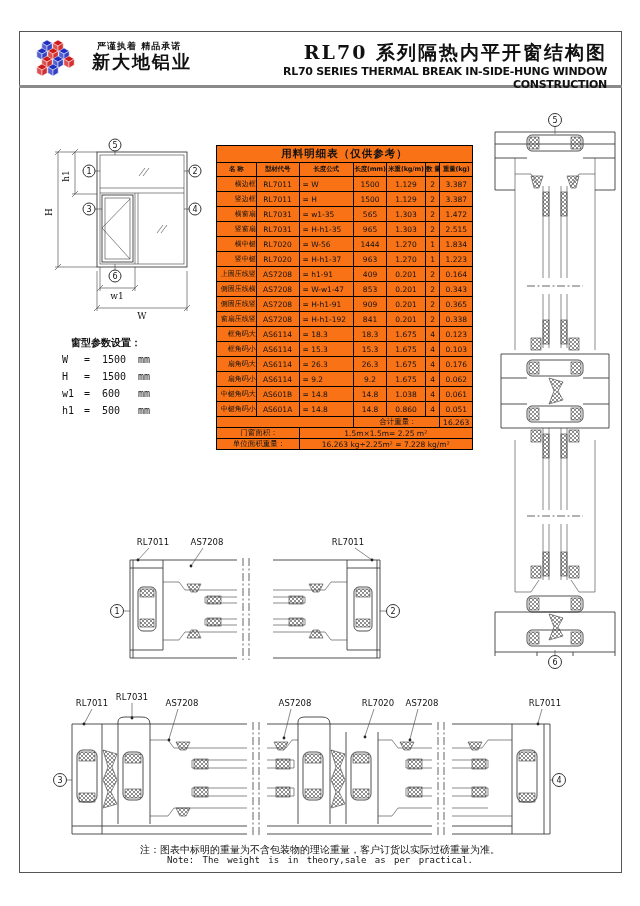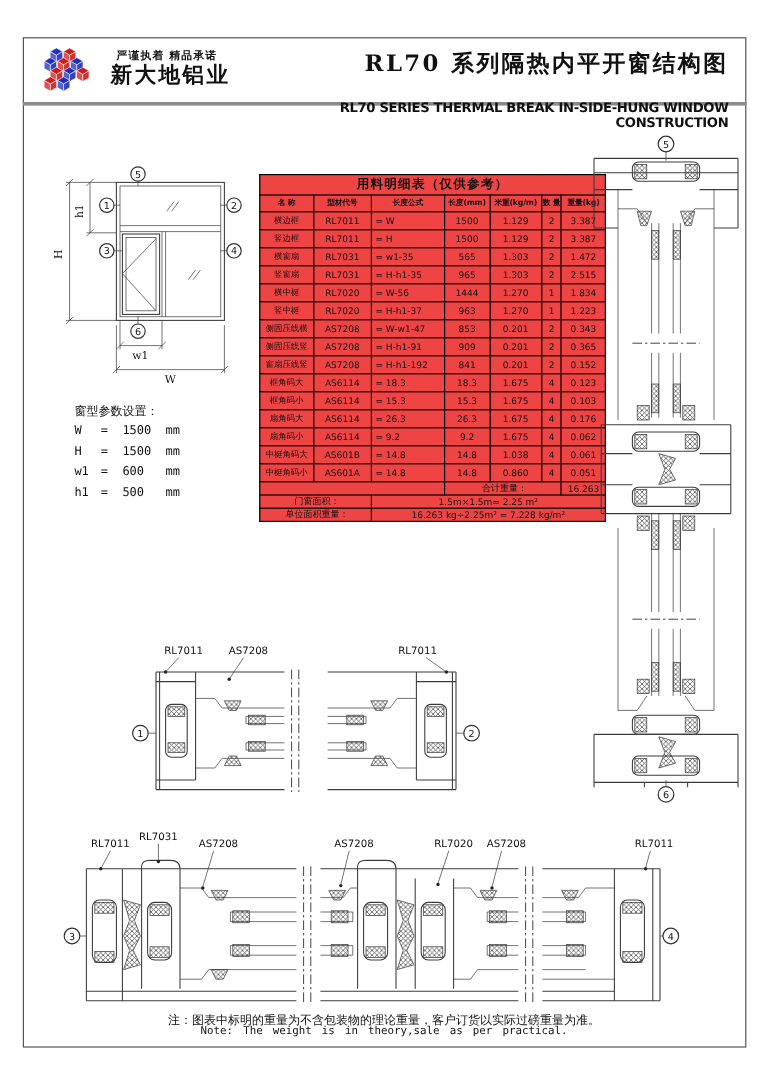--- a/index.html
+++ b/index.html
@@ -6,35 +6,35 @@
   .page{position:relative;width:640px;height:906px;background:#fff;overflow:hidden;
         font-family:"DejaVu Sans",sans-serif;color:#111;}
   .abs{position:absolute;}
   .frame{left:19px;top:31px;width:601px;height:840px;border:1px solid #555;}
   .hdr-divider{left:19px;top:85px;width:603px;height:3px;background:#8a8a8a;}
   .slogan{left:97px;top:40px;font-size:9px;font-weight:bold;letter-spacing:1px;}
   .company{left:92px;top:50px;font-size:18px;font-weight:bold;
            font-family:"DejaVu Serif",serif;letter-spacing:2px;}
   .title-cn{left:250px;top:40px;width:357px;text-align:right;font-size:19px;font-weight:bold;
             letter-spacing:2px;font-family:"DejaVu Serif",serif;}
-  .title-en{left:230px;top:83px;width:377px;text-align:right;font-size:11px;
+  .title-en{left:230px;top:65px;width:377px;text-align:right;font-size:11px;
             letter-spacing:-0.3px;font-weight:bold;}
   
-  .mat-table{position:absolute;left:216px;top:145px;width:289px;border-collapse:collapse;
-             table-layout:fixed;background:#ef4444;}
+  .mat-table{position:absolute;left:216px;top:145px;width:257px;border-collapse:collapse;
+             table-layout:fixed;background:#f97316;}
   .mat-table th,.mat-table td{border:1px solid #000;padding:0;text-align:center;
              white-space:nowrap;overflow:hidden;}
   .tbl-title th{height:16px;font-size:10.5px;font-weight:bold;letter-spacing:1px;}
   .tbl-head th{height:13px;font-size:6.5px;font-weight:bold;letter-spacing:-0.2px;}
   tbody[data-rows] td{height:14px;font-size:7.5px;}
-  tbody[data-rows] td:nth-child(1){font-size:7px;}
+  tbody[data-rows] td:nth-child(1){font-size:7px;text-align:right;}
   tbody[data-rows] td:nth-child(3){text-align:left;padding-left:3px;}
   .tbl-foot td{height:10px;font-size:7.5px;}
   
-  .p-title{font-size:10px;font-weight:normal;height:18px;}
+  .p-title{font-size:10px;font-weight:bold;height:18px;text-align:center;}
   .p-row{font-family:"DejaVu Sans Mono",monospace;font-size:10px;height:17px;}
   .p-n{display:inline-block;width:22px;}
   .p-e{display:inline-block;width:18px;}
   .p-v{display:inline-block;width:36px;}
   
   .ln{stroke:#3c3c3c;stroke-width:0.9;fill:none;}
   .thin{stroke:#3c3c3c;stroke-width:0.6;fill:none;}
   .bd{stroke:#3c3c3c;stroke-width:0.8;fill:none;stroke-dasharray:8 2.5 2 2.5;}
   .hx{fill:url(#xh);stroke:#3c3c3c;stroke-width:0.6;}
   .co{fill:#fff;stroke:#333;stroke-width:1;}
@@ -250,20 +250,29 @@
         <tr>
           <td>竖中梃</td>
           <td>RL7020</td>
           <td>= H-h1-37</td>
           <td>963</td>
           <td>1.270</td>
           <td>1</td>
           <td>1.223</td>
         </tr>
         <tr>
+          <td>上固压线竖</td>
+          <td>AS7208</td>
+          <td>= h1-91</td>
+          <td>409</td>
+          <td>0.201</td>
+          <td>2</td>
+          <td>0.164</td>
+        </tr>
+        <tr>
           <td>侧固压线横</td>
           <td>AS7208</td>
           <td>= W-w1-47</td>
           <td>853</td>
           <td>0.201</td>
           <td>2</td>
           <td>0.343</td>
         </tr>
         <tr>
           <td>侧固压线竖</td>
@@ -274,21 +283,21 @@
           <td>2</td>
           <td>0.365</td>
         </tr>
         <tr>
           <td>窗扇压线竖</td>
           <td>AS7208</td>
           <td>= H-h1-192</td>
           <td>841</td>
           <td>0.201</td>
           <td>2</td>
-          <td>0.152</td>
+          <td>0.338</td>
         </tr>
         <tr>
           <td>框角码大</td>
           <td>AS6114</td>
           <td>= 18.3</td>
           <td>18.3</td>
           <td>1.675</td>
           <td>4</td>
           <td>0.123</td>
         </tr>

